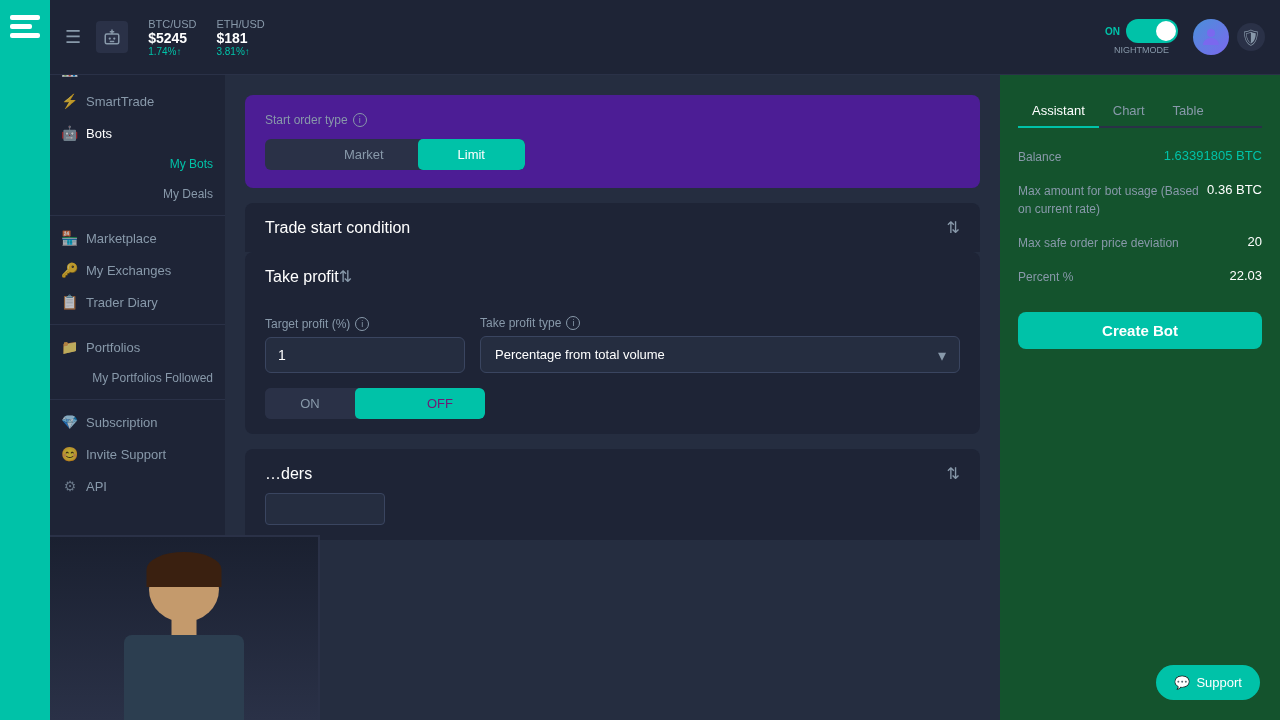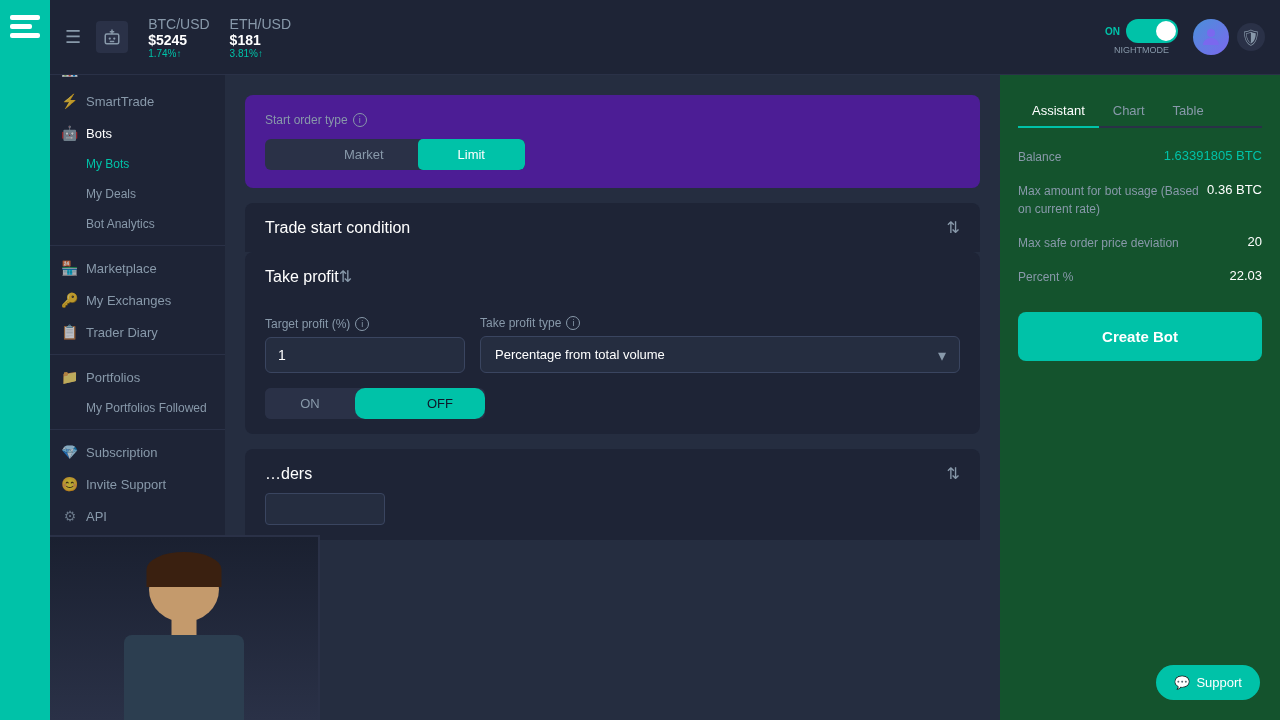--- a/index.html
+++ b/index.html
@@ -71,21 +71,21 @@
     .sidebar-item {
       display: flex;
       align-items: center;
       padding: 8px 12px;
       cursor: pointer;
       color: #8899aa;
       font-size: 13px;
       gap: 8px;
     }
     .sidebar-item.active { color: #ffffff; }
-    .sidebar-item.sub { padding-left: 36px; font-size: 12px; }
+    .sidebar-item.sub { padding-left: 6px; font-size: 12px; justify-content: flex-end; }
     .sidebar-item.sub.active-sub { color: #00c2a8; }
     .sidebar-icon {
       width: 16px;
       height: 16px;
       opacity: 0.7;
       font-size: 14px;
       display: flex;
       align-items: center;
       justify-content: center;
     }
@@ -125,21 +125,21 @@
       justify-content: center;
       margin-right: 20px;
       cursor: pointer;
       color: #8899aa;
     }
     .price-pair {
       display: flex;
       flex-direction: column;
       margin-right: 20px;
     }
-    .price-label { font-size: 14px; color: #8899aa; }
+    .price-label { font-size: 11px; color: #8899aa; }
     .price-value { font-size: 14px; color: #ffffff; font-weight: 600; }
     .price-change { font-size: 10px; }
     .price-change.up { color: #00c2a8; }
     .header-spacer { flex: 1; }
     .toggle-pill {
       width: 52px;
       height: 24px;
       background: #00c2a8;
       border-radius: 12px;
       display: flex;
@@ -403,21 +403,21 @@
     }
     .toggle-btn {
       flex: 1;
       padding: 8px 0;
       text-align: center;
       font-size: 13px;
       cursor: pointer;
       color: #8899aa;
     }
     .toggle-btn.on { background: #2a3147; color: #8899aa; }
-    .toggle-btn.off { background: #00c2a8; color: #0f172a; border-radius: 10px; padding-left: 40px; }
+    .toggle-btn.off { background: #00c2a8; color: #701a75; border-radius: 5px; padding-left: 40px; }
 
     
     .bottom-section {
       background: #1e2436;
       border-radius: 8px 8px 0 0;
       padding: 15px 20px;
     }
     .bottom-section-header {
       display: flex;
       justify-content: space-between;
@@ -475,21 +475,21 @@
       line-height: 1.5;
     }
     .info-value {
       font-size: 13px;
       color: #ffffff;
       text-align: right;
     }
     .info-value.teal { color: #00c2a8; }
     .create-bot-btn {
       width: 100%;
-      padding: 16px;
+      padding: 10px;
       background: #00c2a8;
       border: none;
       border-radius: 8px;
       color: white;
       font-size: 15px;
       font-weight: 600;
       cursor: pointer;
       margin-top: 10px;
     }
     .support-btn {
@@ -573,23 +573,20 @@
   </div>
   <div class="sidebar-item active">
     <span class="sidebar-icon">🤖</span>
     <span>Bots</span>
   </div>
   <div class="sidebar-item sub active-sub">
     <span>My Bots</span>
   </div>
   <div class="sidebar-item sub">
     <span>My Deals</span>
-  </div>
-  <div class="sidebar-item sub">
-    <span>Bot Analytics</span>
   </div>
 
   <div class="sidebar-divider"></div>
 
   <div class="sidebar-item">
     <span class="sidebar-icon">🏪</span>
     <span>Marketplace</span>
   </div>
   <div class="sidebar-item">
     <span class="sidebar-icon">🔑</span>

